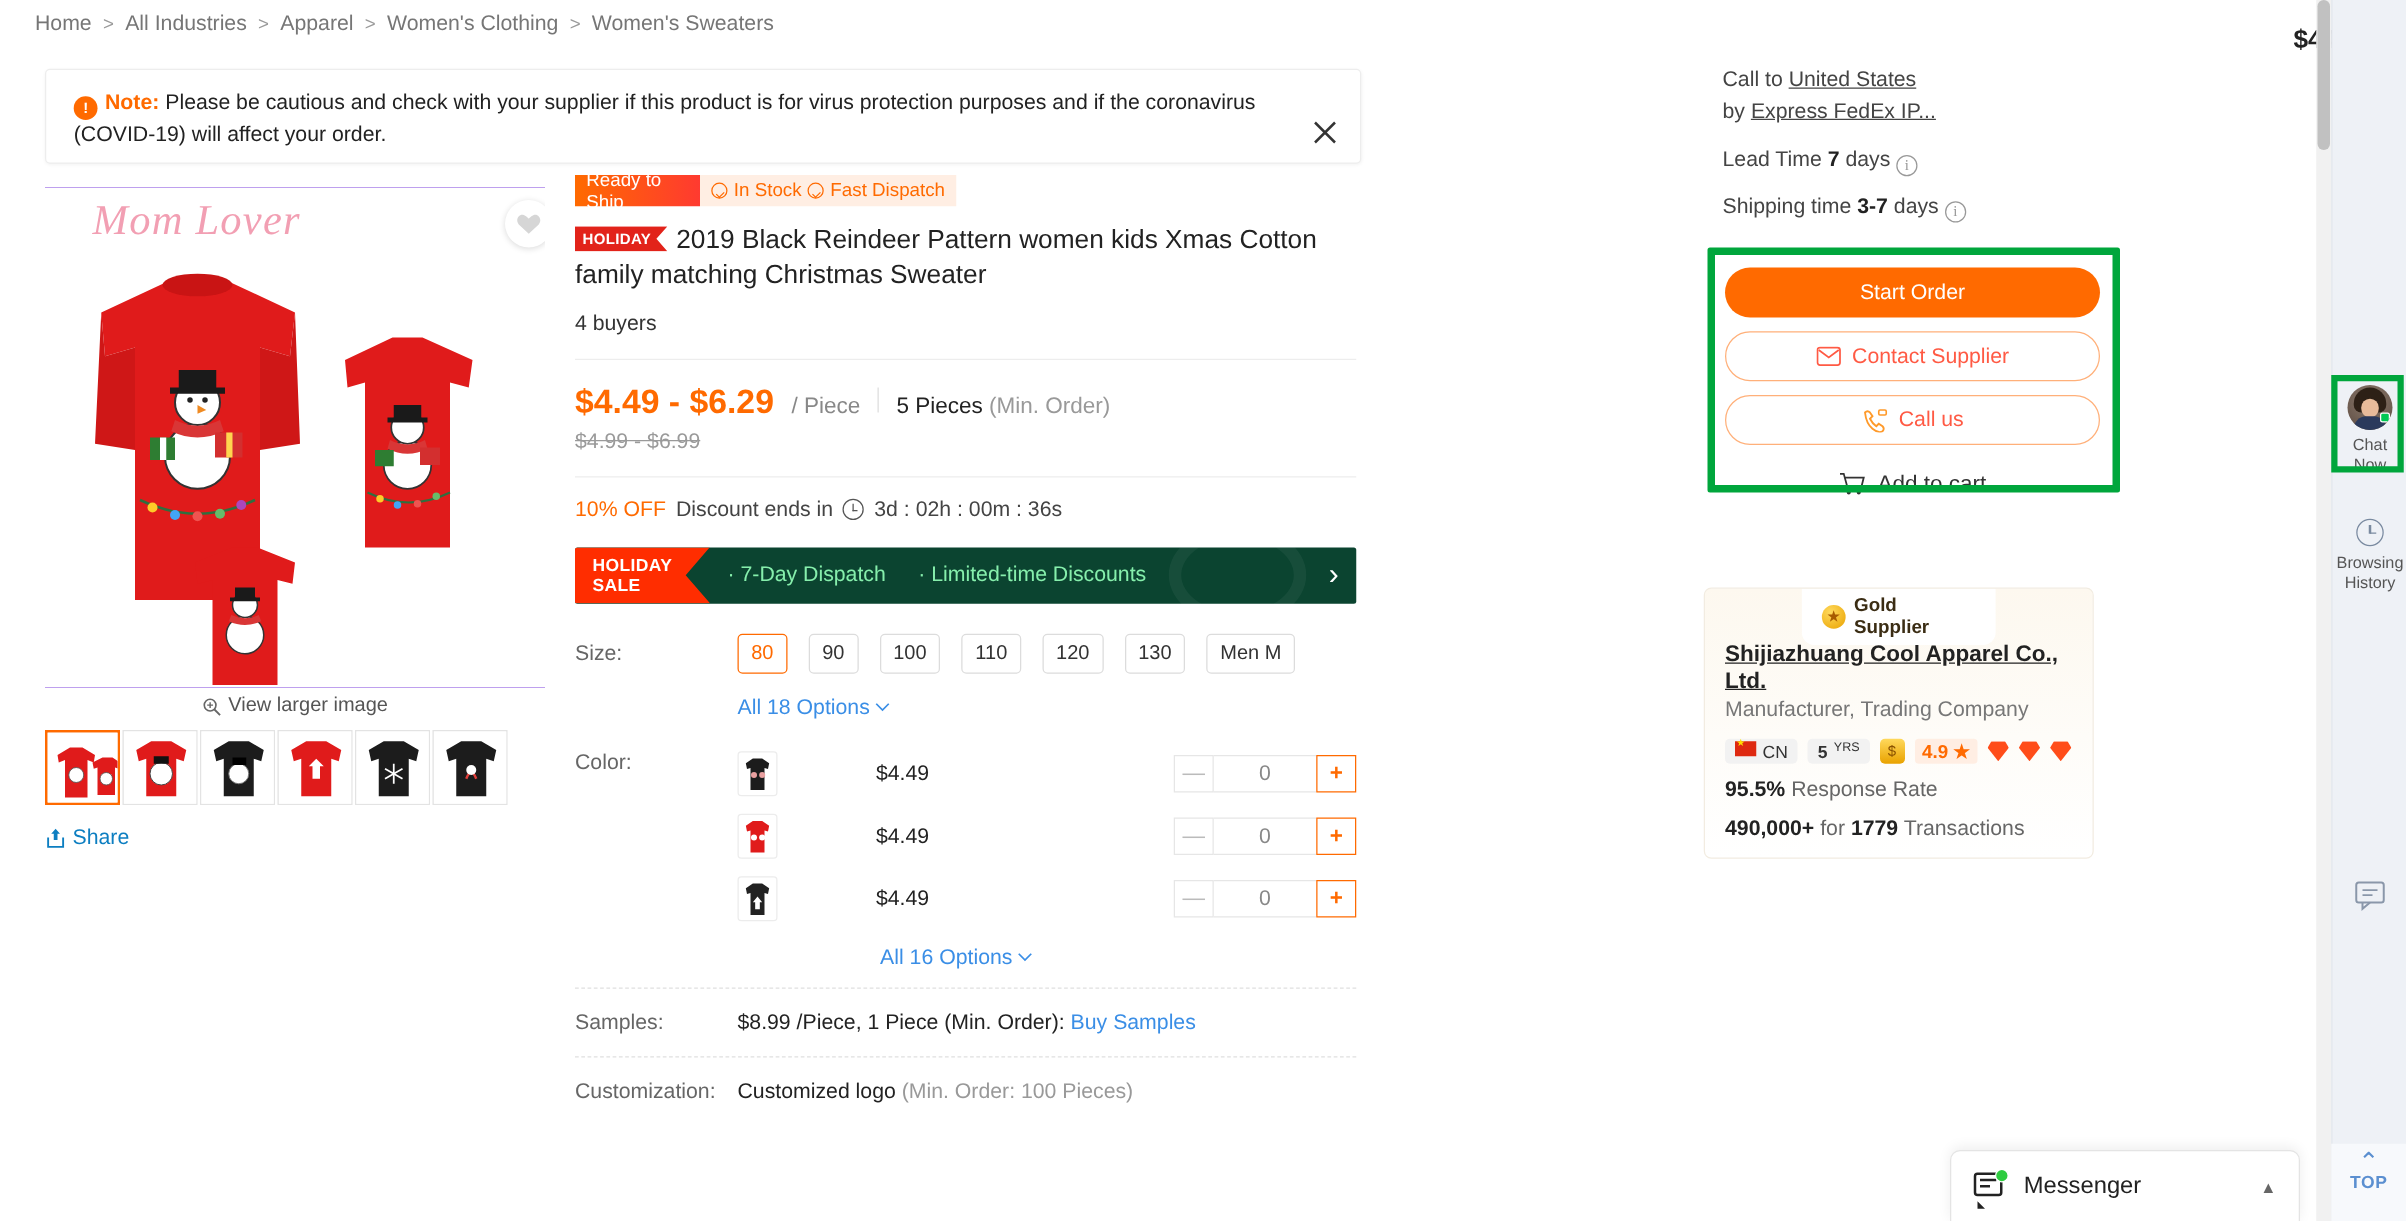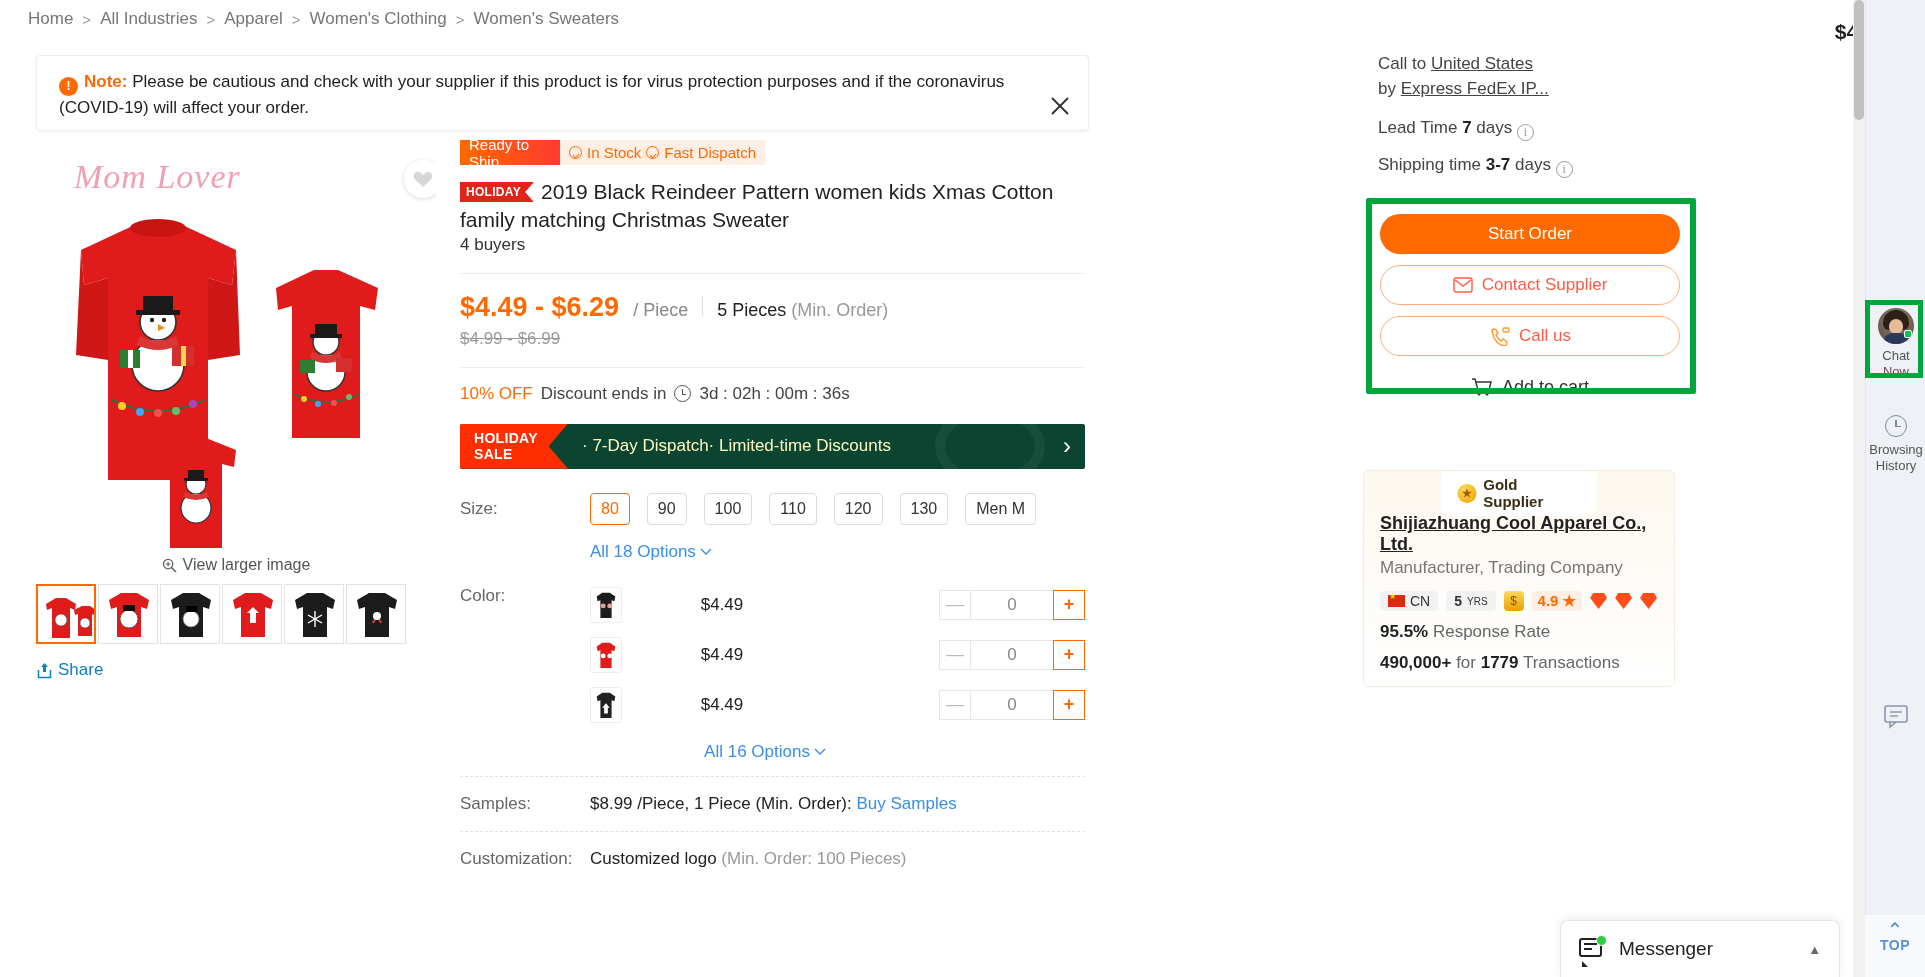--- a/index.html
+++ b/index.html
@@ -90,21 +90,21 @@
         transform:rotate(-45deg); }
 
   .title{
     margin-top:13px; font-size:21px; line-height:1.35; color:#222; font-weight:400;
   }
   .holiday-flag{
     display:inline-block; background:#e2231a; color:#fff; font-size:12px; font-weight:bold;
     padding:2px 13px 2px 6px; letter-spacing:.3px; vertical-align:3px; margin-right:7px;
     clip-path:polygon(0 0,100% 0,88% 50%,100% 100%,0 100%);
   }
-  .buyers{ font-size:17px; color:#333; }
+  .buyers{ margin-top:14px; font-size:17px; color:#333; }
 
   .hr{ border-top:1px solid #ededed; margin:18px 0 0 0; }
   .hr-dot{ border-top:1px dashed #e0e0e0; }
 
   .pricerow{ margin-top:18px; display:flex; align-items:baseline; gap:14px; }
   .price{ color:#ff6a00; font-size:27px; font-weight:bold; }
   .per{ color:#888; font-size:18px; }
   .vline{ width:1px; height:20px; background:#ddd; display:inline-block; }
   .minorder{ font-size:18px; color:#222; }
   .minorder .dim{ color:#999; }
@@ -119,21 +119,21 @@
   .promo{
     margin-top:20px; height:45px; width:625px; display:flex; align-items:center;
     background:#0b4430; border-radius:2px; position:relative; overflow:hidden; cursor:pointer;
   }
   .promo-left{
     background:#ff2d00; color:#fff; height:45px; min-width:108px; padding:0 16px 0 14px;
     display:flex;flex-direction:column;justify-content:center; font-weight:bold;
     font-size:14px; line-height:1.15; letter-spacing:.3px;
     clip-path:polygon(0 0,100% 0,82% 50%,100% 100%,0 100%);
   }
-  .promo-items{ display:flex; color:#fef9c3; font-size:17px; margin-left:14px;justify-content:space-between; }
+  .promo-items{ display:flex; gap:26px; color:#86efac; font-size:17px; margin-left:14px;justify-content:space-between; }
   .promo-arrow{ position:absolute; right:14px; color:#fff; font-size:24px; line-height:1;}
   .promo-deco{ position:absolute; right:40px; top:-18px; width:110px;height:80px;
     border:10px solid rgba(255,255,255,.05); border-radius:50%; }
 
   
   .specs{ margin-top:24px; }
   .srow{ display:flex; align-items:flex-start; }
   .slabel{ width:130px; color:#666; font-size:17px; padding-top:6px; flex:none; }
   .sizes{ display:flex; gap:17px; align-items:center; flex-wrap:wrap; }
   .size-chip{
@@ -208,21 +208,21 @@
     background:radial-gradient(circle at 35% 30%,#ffd95c,#e9a200);
     display:flex;align-items:center;justify-content:center;color:#a85b00;font-size:11px;
   }
   .sup-name{
     margin:42px 0 0 16px; font-size:18px; font-weight:bold; color:#222;
     text-decoration:underline; cursor:pointer;
   }
   .sup-type{ margin:3px 0 0 16px; font-size:17px; color:#777; }
   .badges{ display:flex; align-items:center; gap:8px; margin:13px 0 0 16px; }
   .bg-chip{ background:#f2f2f2; border-radius:4px; padding:2px 8px; font-size:14px; color:#333;
-            display:flex;align-items:center;gap:5px; }
+            display:flex;align-items:flex-start;gap:5px; }
   .flag{ width:17px;height:12px;background:#de2910; display:inline-block; position:relative; }
   .flag:after{content:"★"; position:absolute; left:1px; top:-3px; font-size:8px; color:#ffde00;}
   .yrs sup{ font-size:10px; }
   .medal{ width:20px;height:20px;border-radius:4px;
           background:linear-gradient(180deg,#ffd95c,#e9a200); color:#8a5200;
           font-size:12px; display:flex;align-items:center;justify-content:center;}
   .rate-chip{ background:#ffeee3; color:#ff6a00; border-radius:3px; padding:1px 6px;
               font-size:15px; font-weight:bold; }
   .diamond{ width:17px;height:16px; background:#ff4d1a;
             clip-path:polygon(50% 100%,0 32%,18% 0,82% 0,100% 32%); display:inline-block; }

